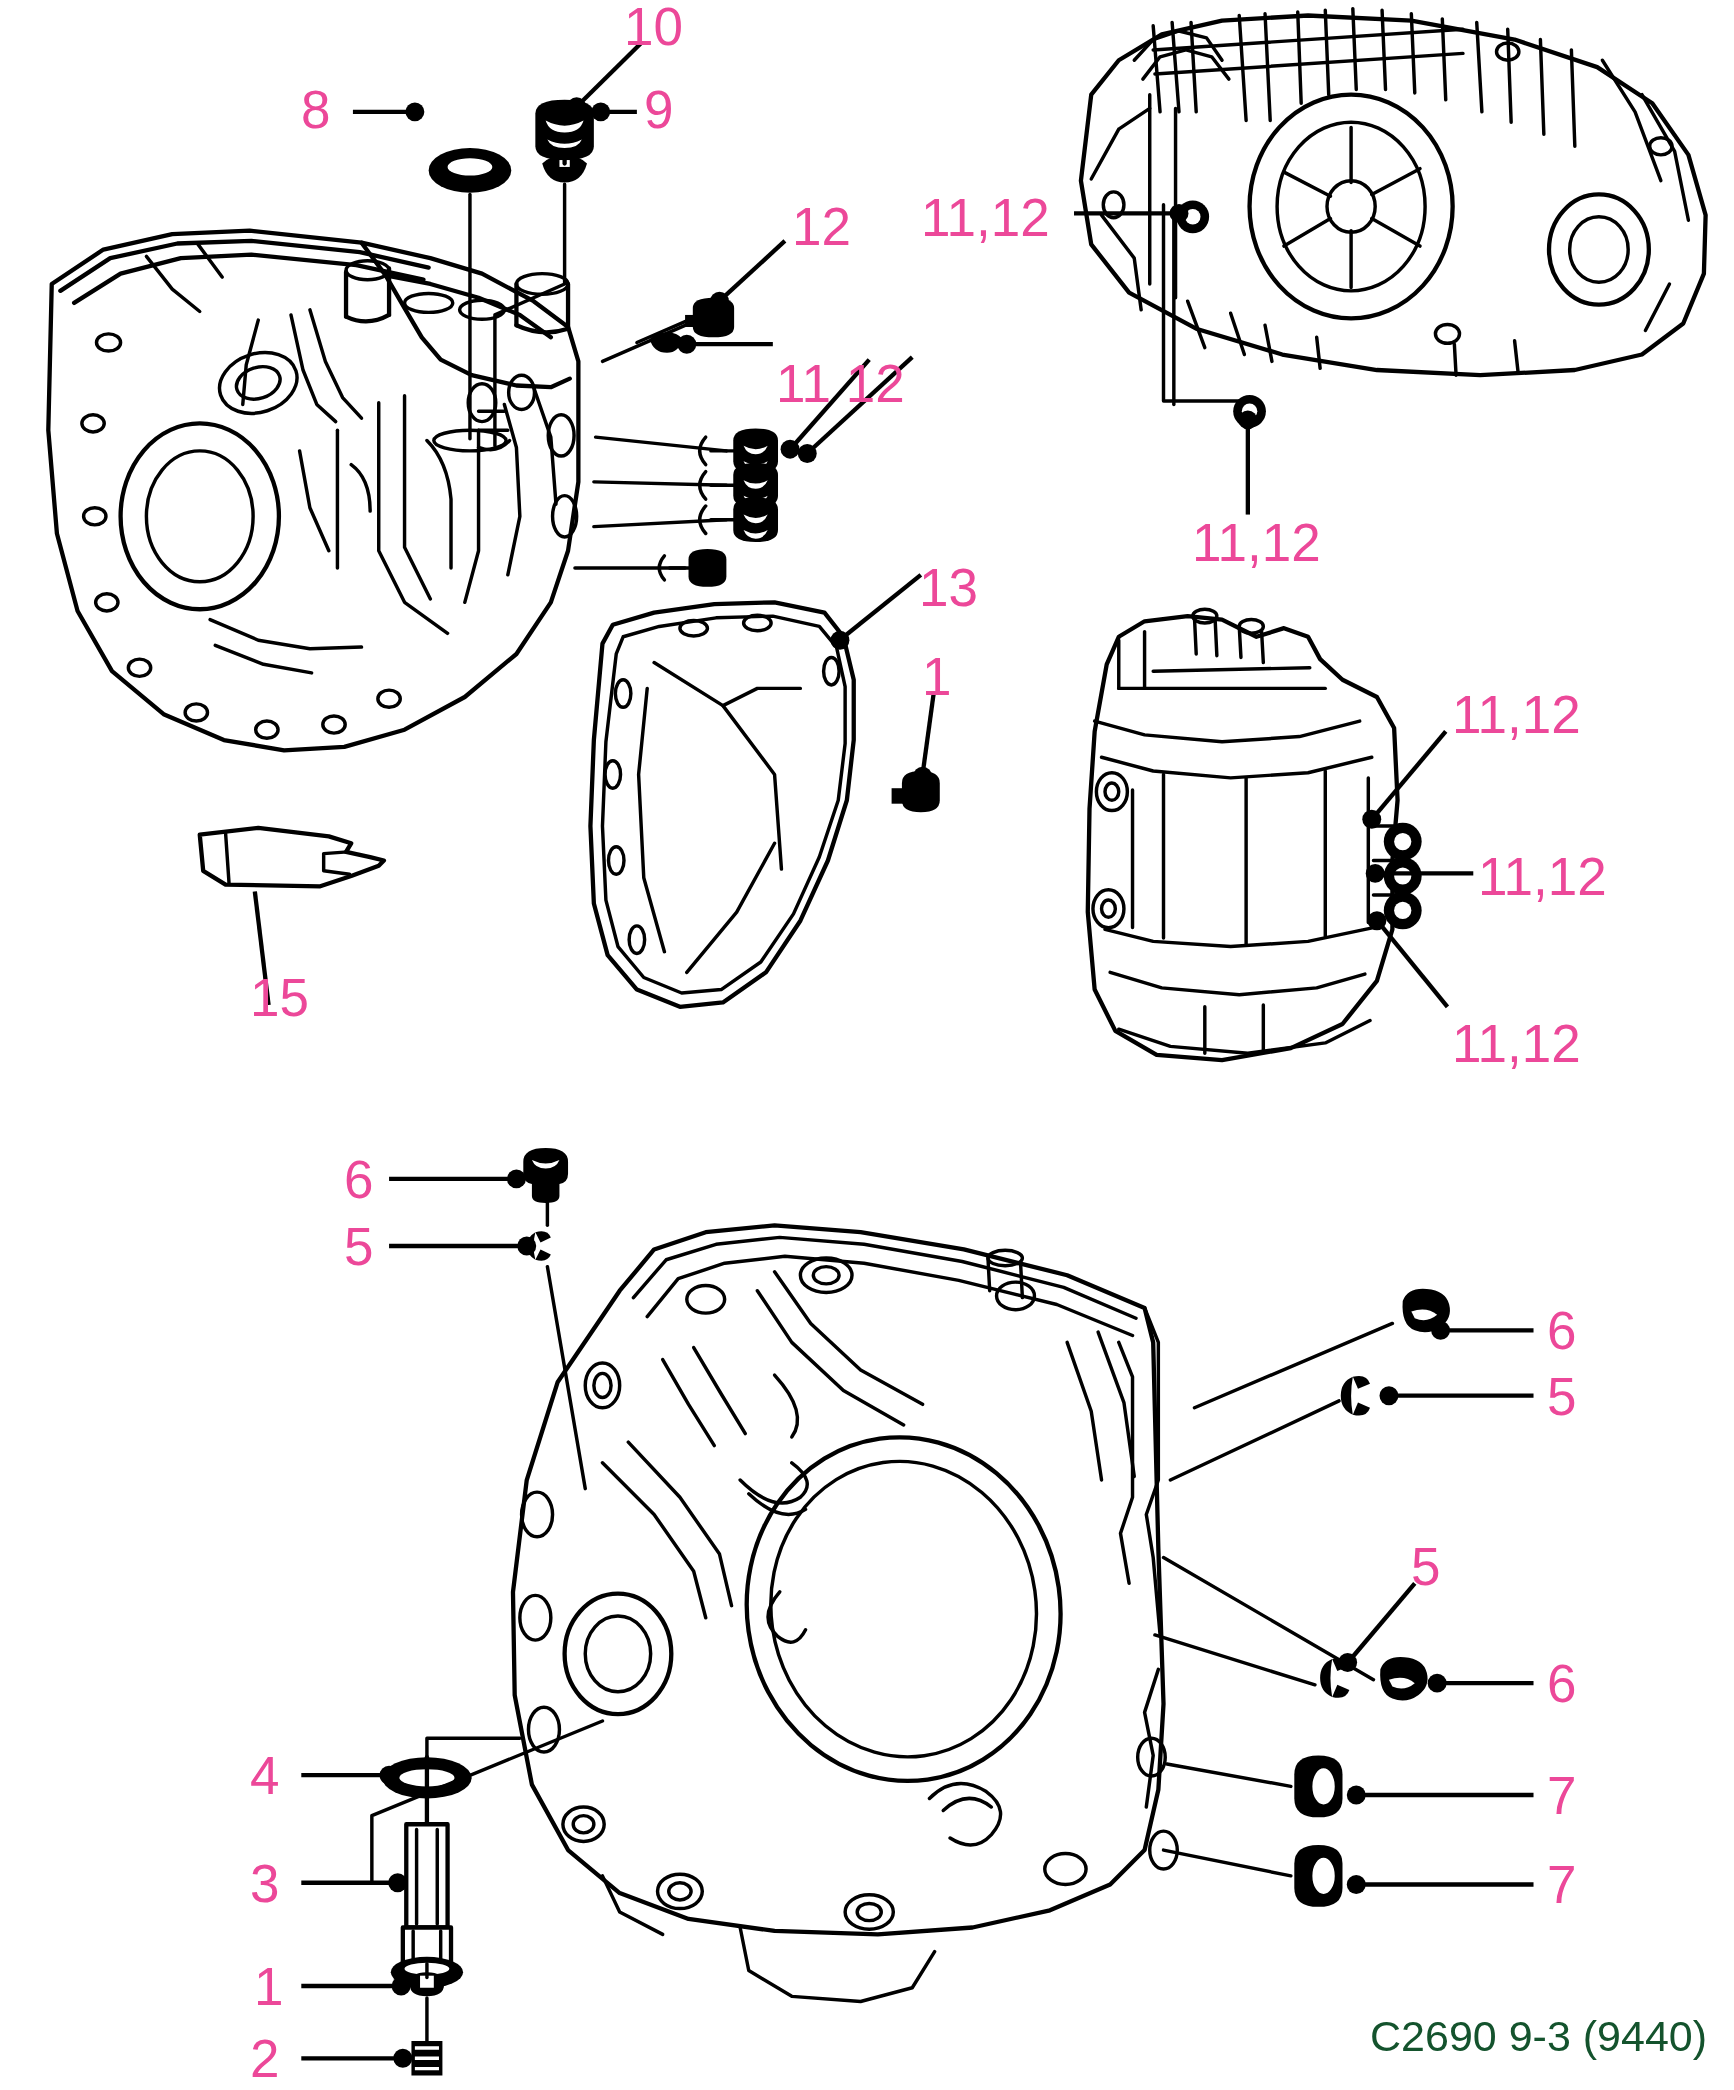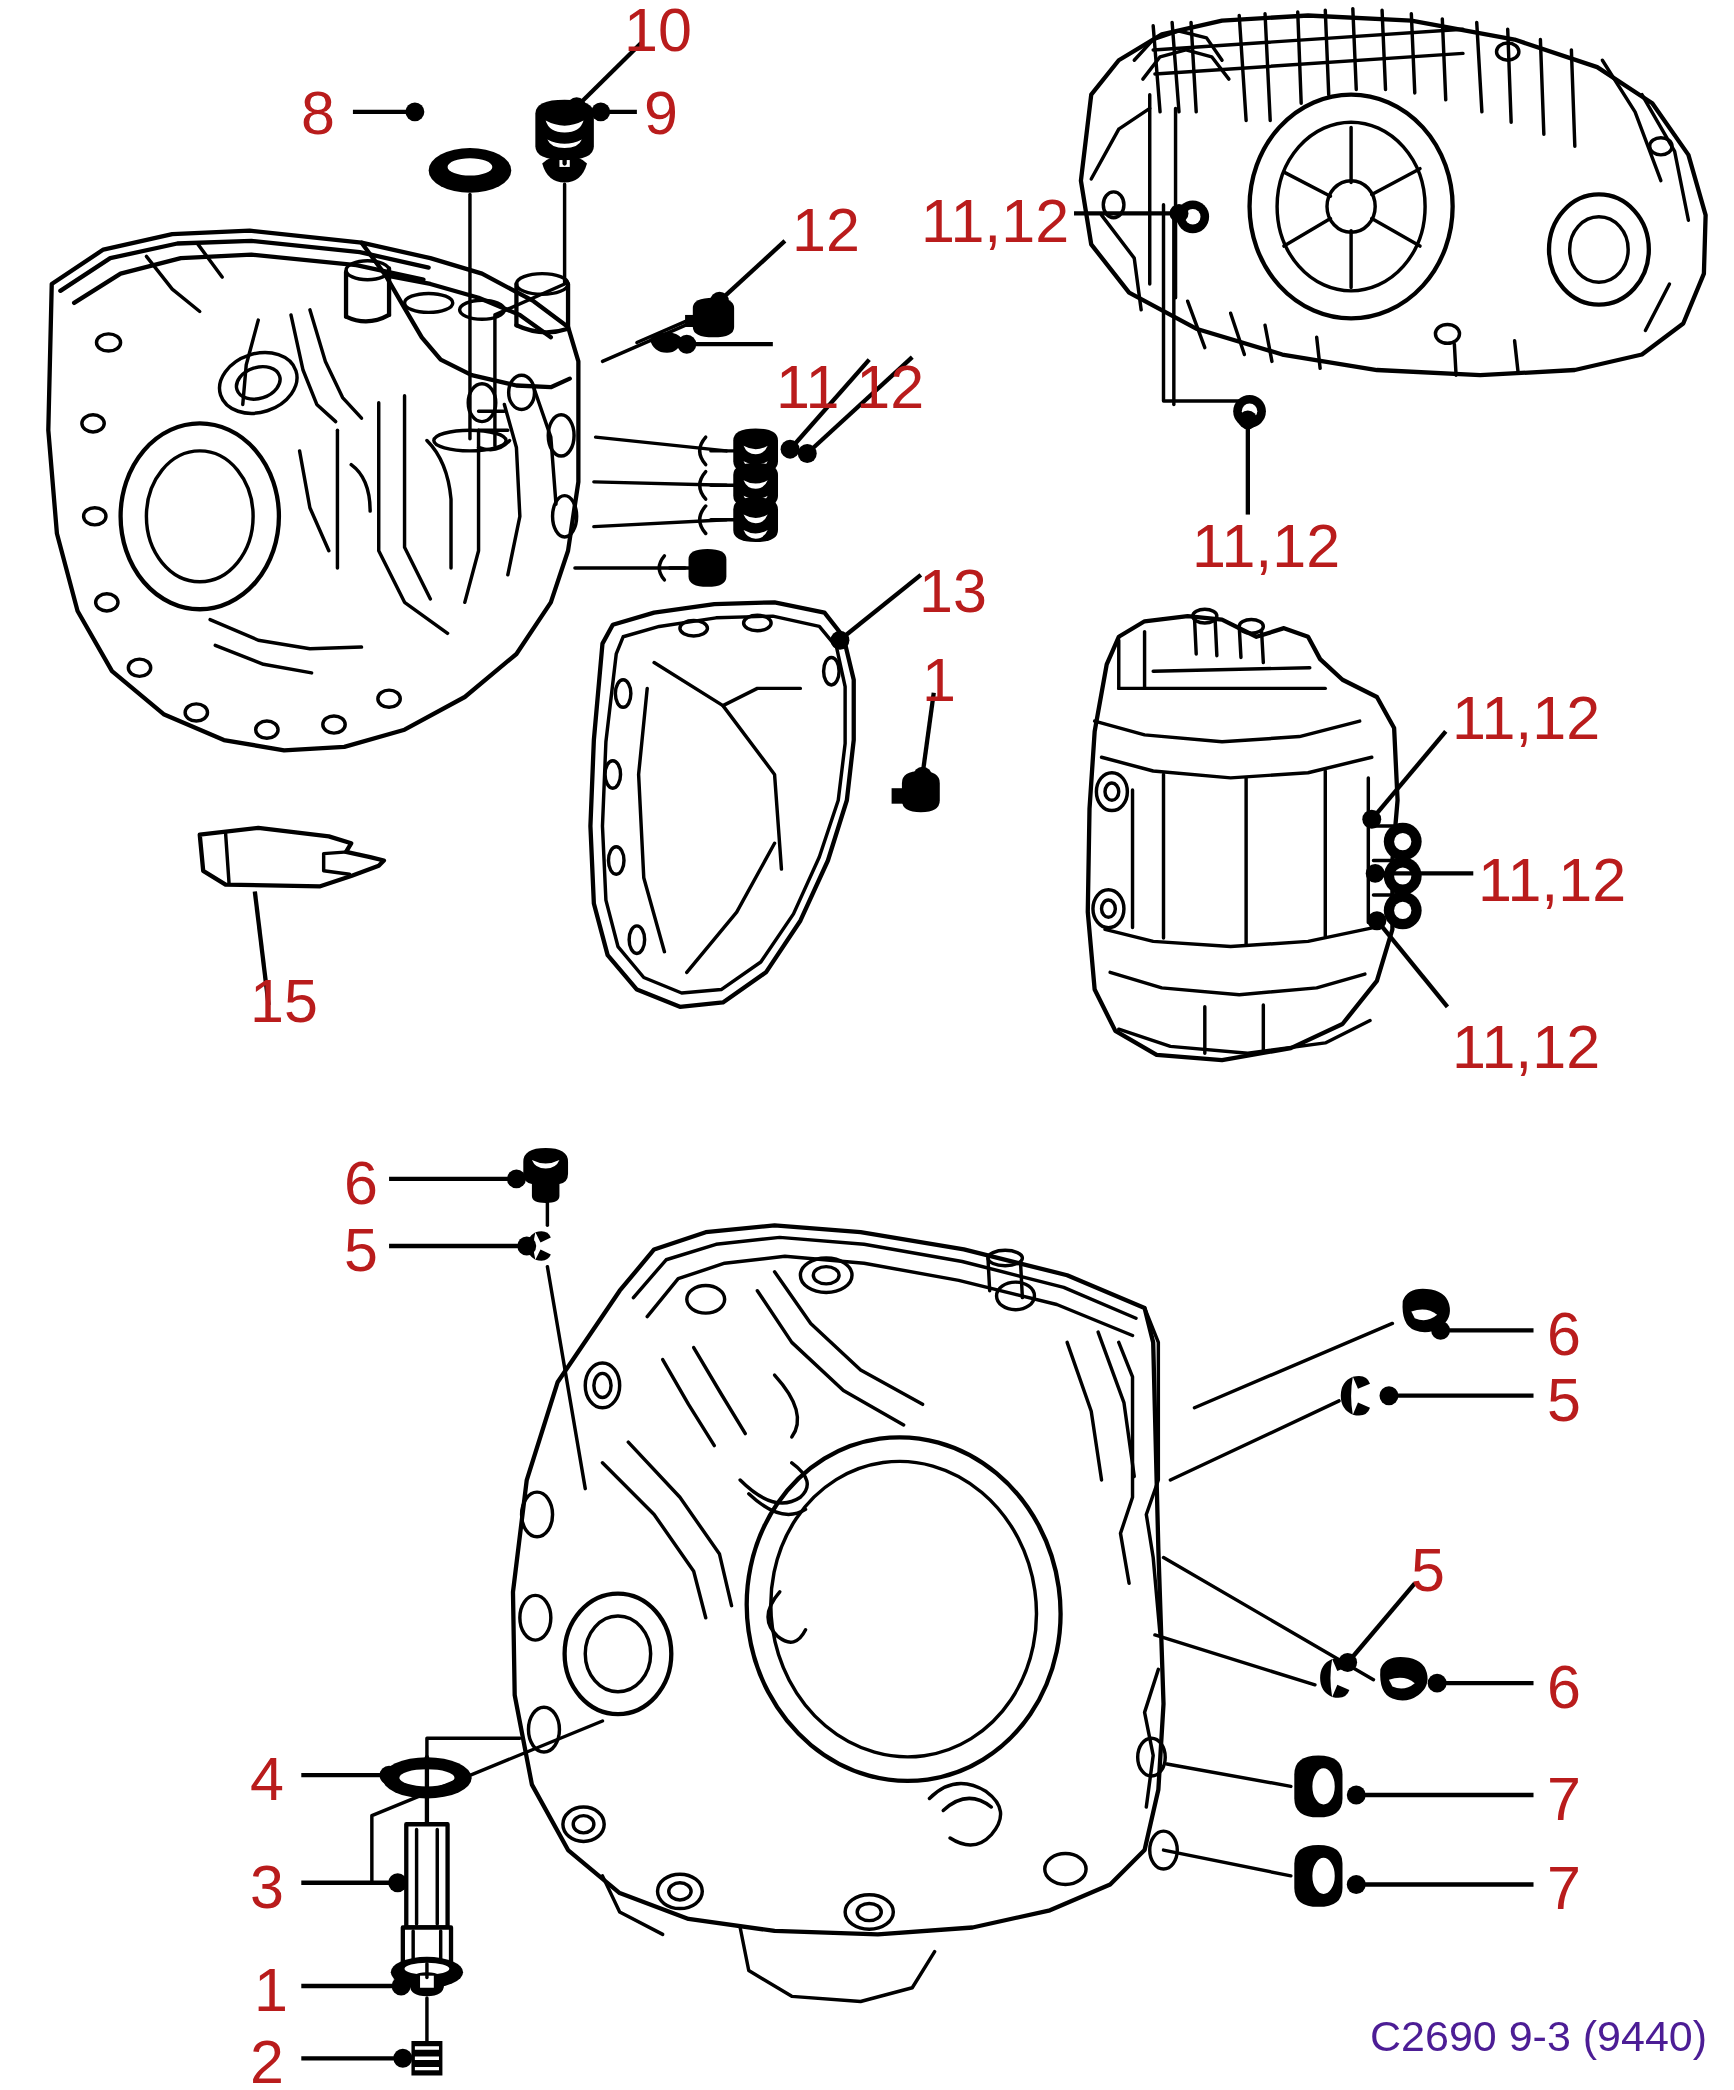--- a/index.html
+++ b/index.html
@@ -20,31 +20,31 @@
   #diagram-svg {
     position: absolute;
     left: 0;
     top: 0;
     width: 1735px;
     height: 2091px;
   }
   .callout-label {
     position: absolute;
     font-family: "Liberation Sans", sans-serif;
-    font-size: 61px;
-    color: #b91c1c;
+    font-size: 53px;
+    color: #ec4899;
     line-height: 1;
     white-space: nowrap;
     letter-spacing: 0px;
   }
   .caption {
     position: absolute;
     font-family: "Liberation Sans", sans-serif;
     font-size: 43px;
-    color: #4c1d95;
+    color: #14532d;
     white-space: nowrap;
   }
 </style>
 </head>
 <body>
 
 <div id="page">
 
   <svg id="diagram-svg" viewBox="0 0 2016 2430">
     <defs>

